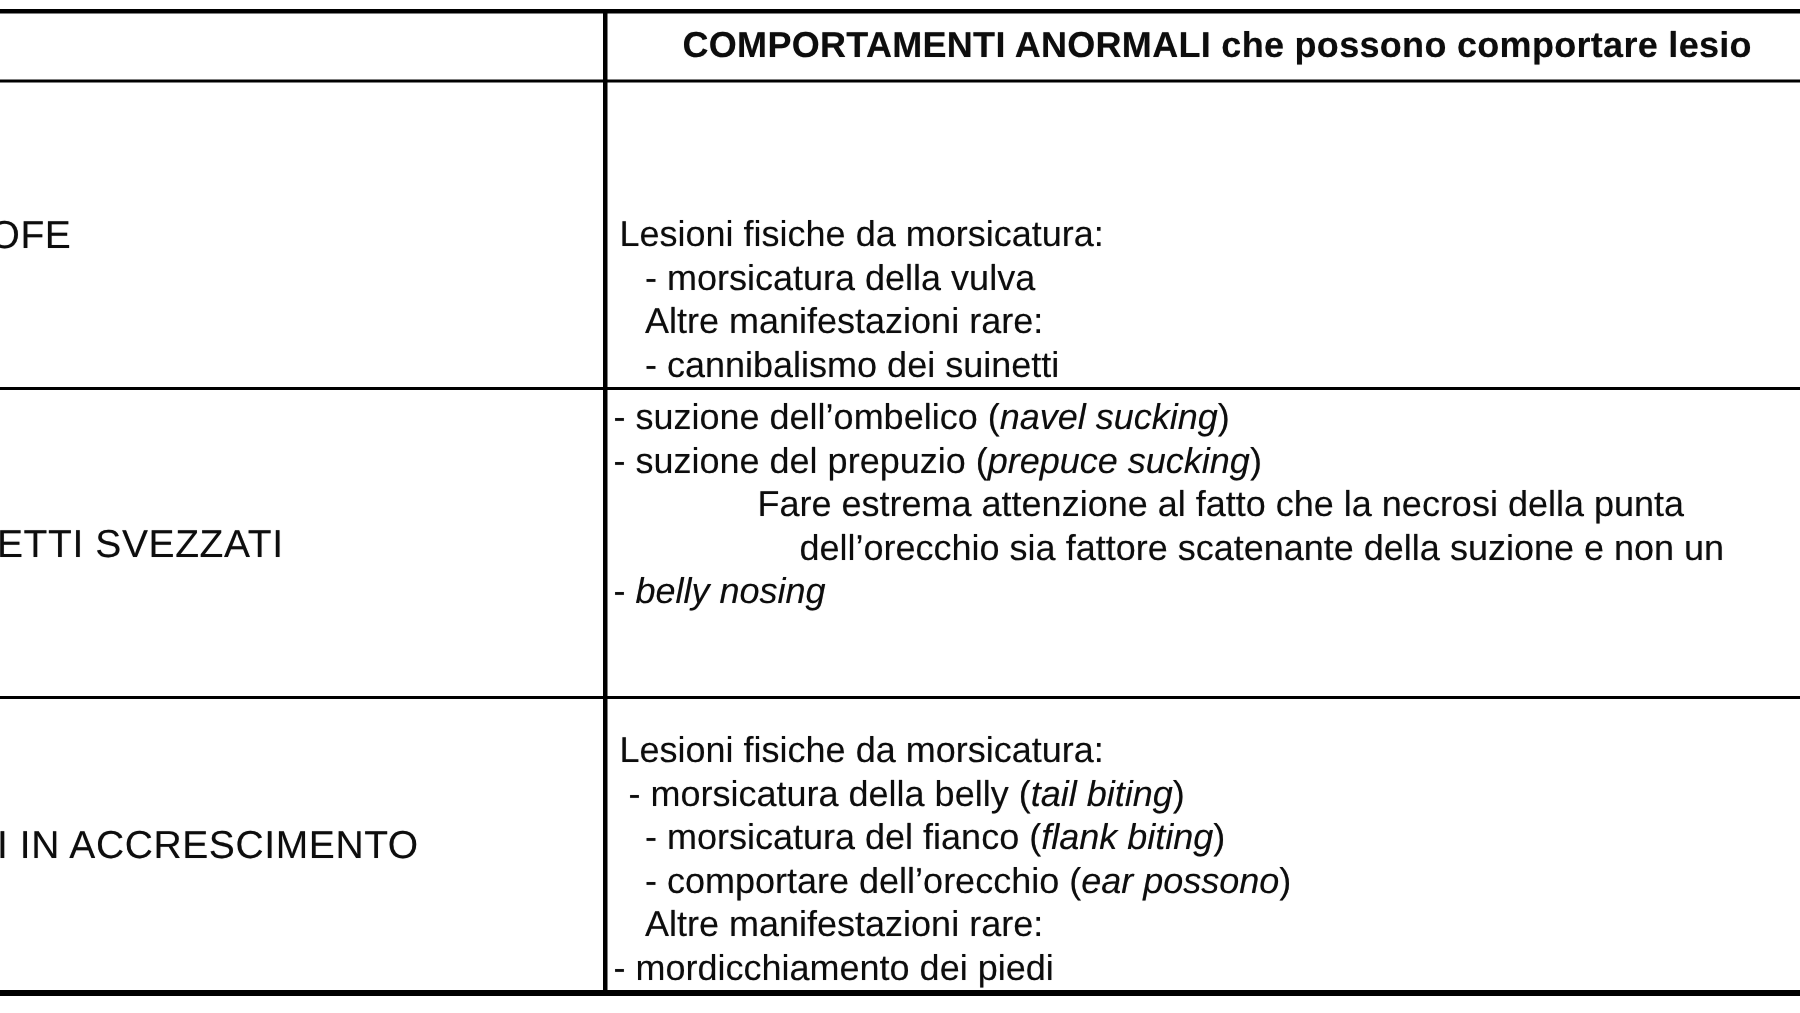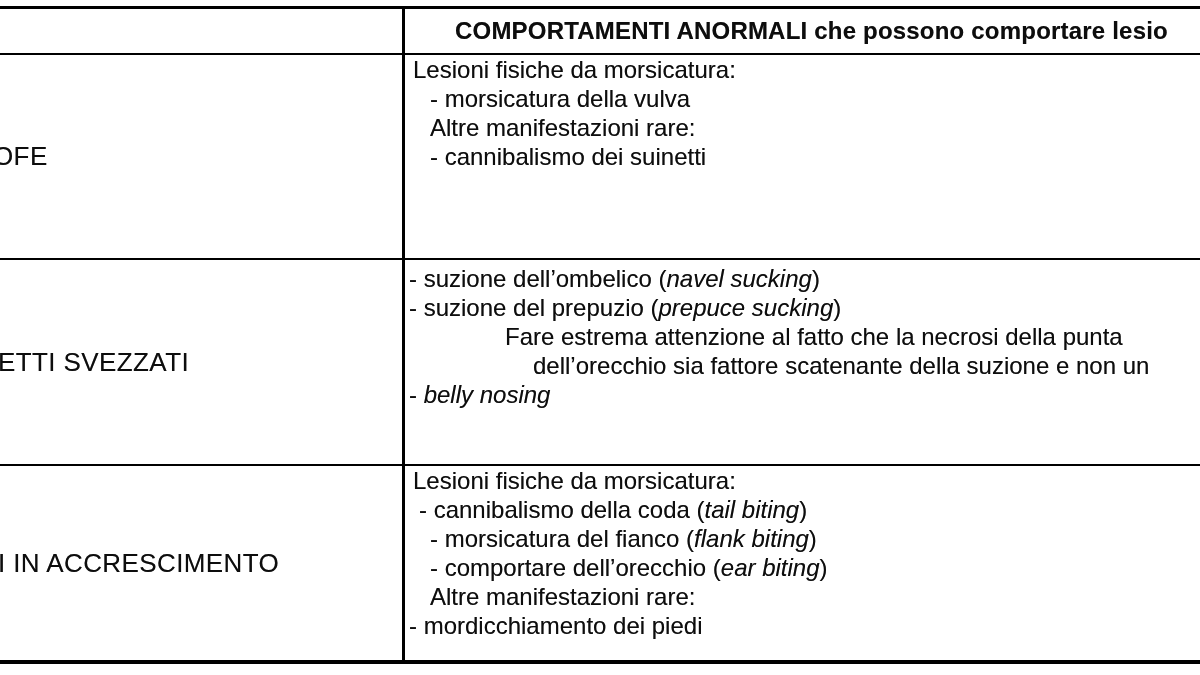--- a/index.html
+++ b/index.html
@@ -23,21 +23,21 @@
   
   .lcell{position:absolute;left:0;width:358px;display:flex;align-items:center;}
   #lc1{top:55px;height:203px;}
   #lc2{top:260px;height:204px;}
   #lc3{top:466px;height:194px;}
   .label{font-size:26px;white-space:nowrap;letter-spacing:0.4px;}
   #lc1 .label{margin-left:-7px;}
   #lc2 .label{margin-left:-2px;}
   #lc3 .label{margin-left:-2px;}
   
-  .rcell{position:absolute;left:405px;width:795px;display:flex;flex-direction:column;justify-content:flex-start;overflow:hidden;}
+  .rcell{position:absolute;left:405px;width:795px;display:flex;flex-direction:column;justify-content:flex-end;overflow:hidden;}
   #rc1{top:55px;height:203px;}
   #rc2{top:260px;height:212px;justify-content:flex-start;padding-top:4px;box-sizing:border-box;}
   #rc3{top:466px;height:194px;}
   .tline{font-size:24px;line-height:29px;white-space:nowrap;}
   .it{font-style:italic;}
   .ind-0{margin-left:4px;}
   .ind-1{margin-left:8px;}
   .ind-2{margin-left:14px;}
   .ind-3{margin-left:25px;}
   .ind-4{margin-left:100px;}
@@ -79,20 +79,20 @@
       <div class="tline ind-4"><span>Fare estrema attenzione al fatto che la necrosi della punta</span></div>
       <div class="tline ind-5"><span>dell’orecchio sia fattore scatenante della suzione e non un</span></div>
       <div class="tline ind-0"><span>- </span><span class="it">belly nosing</span></div>
     </div>
 
   <div class="lcell" id="lc3">
     <div class="label">I IN ACCRESCIMENTO</div>
   </div>
   <div class="rcell" id="rc3">
       <div class="tline ind-1"><span>Lesioni fisiche da morsicatura:</span></div>
-      <div class="tline ind-2"><span>- cannibalismo della coda (</span><span class="it">tail biting</span><span>)</span></div>
+      <div class="tline ind-2"><span>- morsicatura della belly (</span><span class="it">tail biting</span><span>)</span></div>
       <div class="tline ind-3"><span>- morsicatura del fianco (</span><span class="it">flank biting</span><span>)</span></div>
-      <div class="tline ind-3"><span>- comportare dell’orecchio (</span><span class="it">ear biting</span><span>)</span></div>
+      <div class="tline ind-3"><span>- comportare dell’orecchio (</span><span class="it">ear possono</span><span>)</span></div>
       <div class="tline ind-3"><span>Altre manifestazioni rare:</span></div>
       <div class="tline ind-0"><span>- mordicchiamento dei piedi</span></div>
     </div>
 
 </div>
 
 </body></html>

